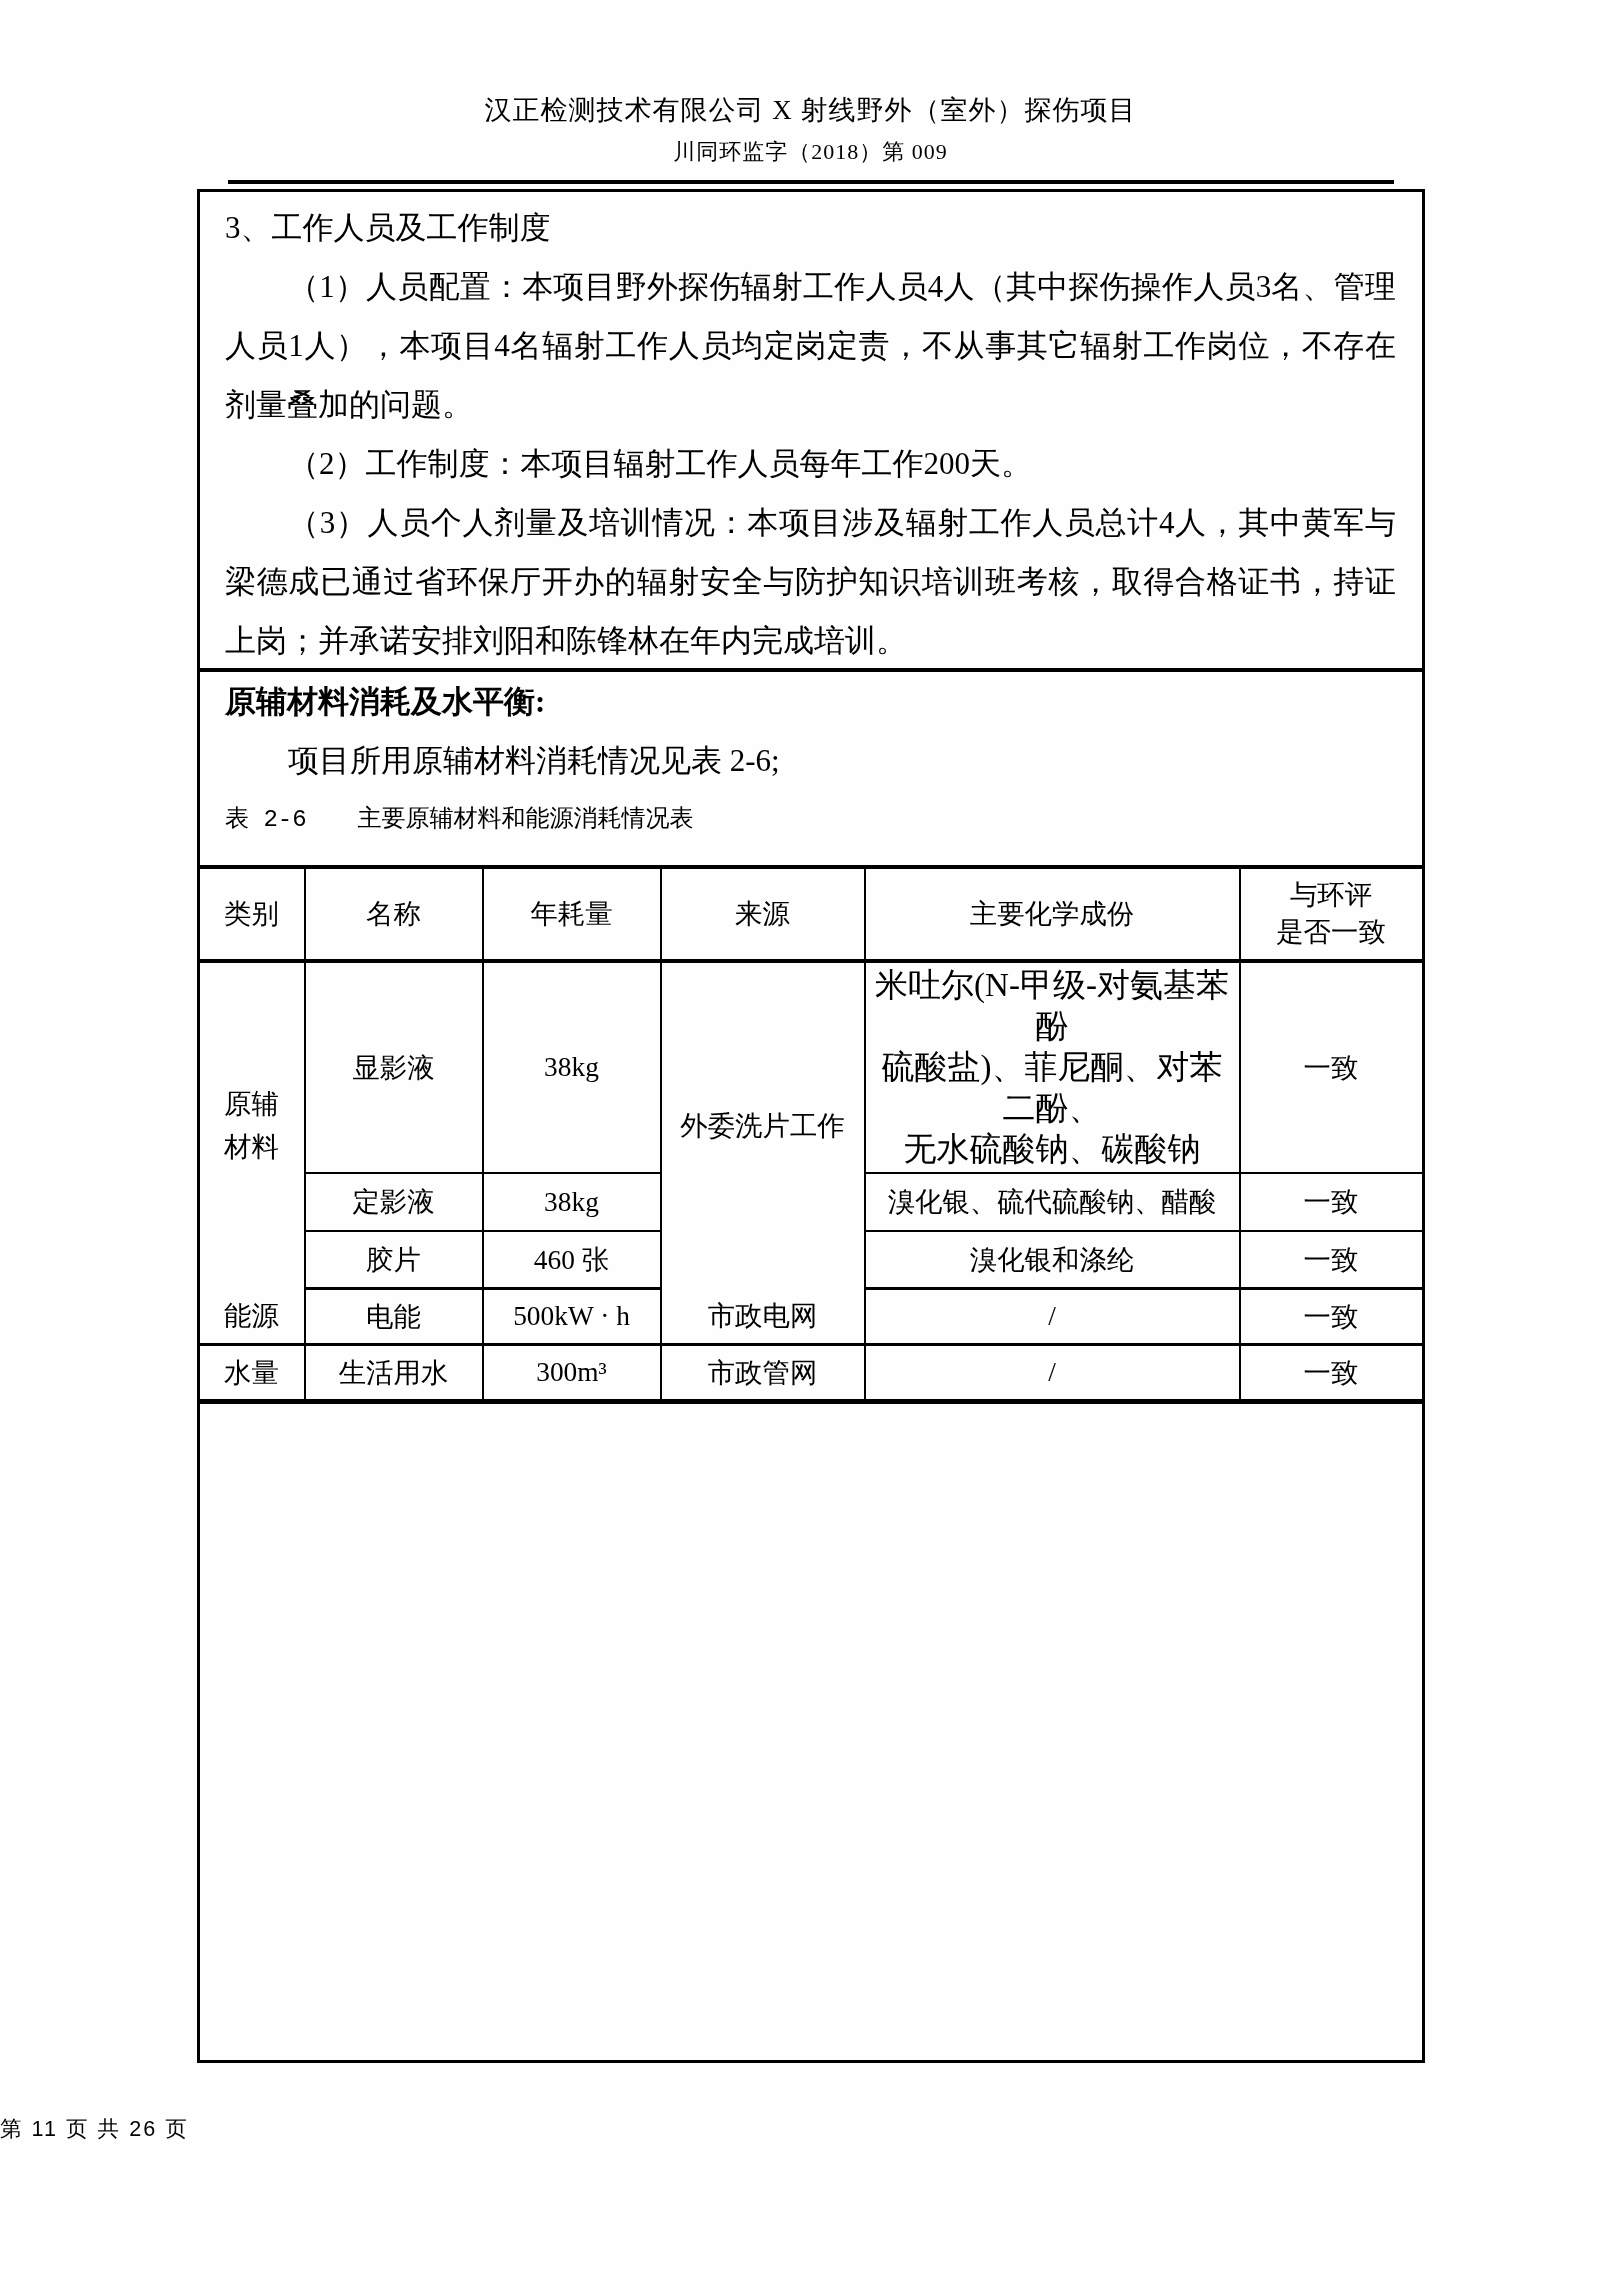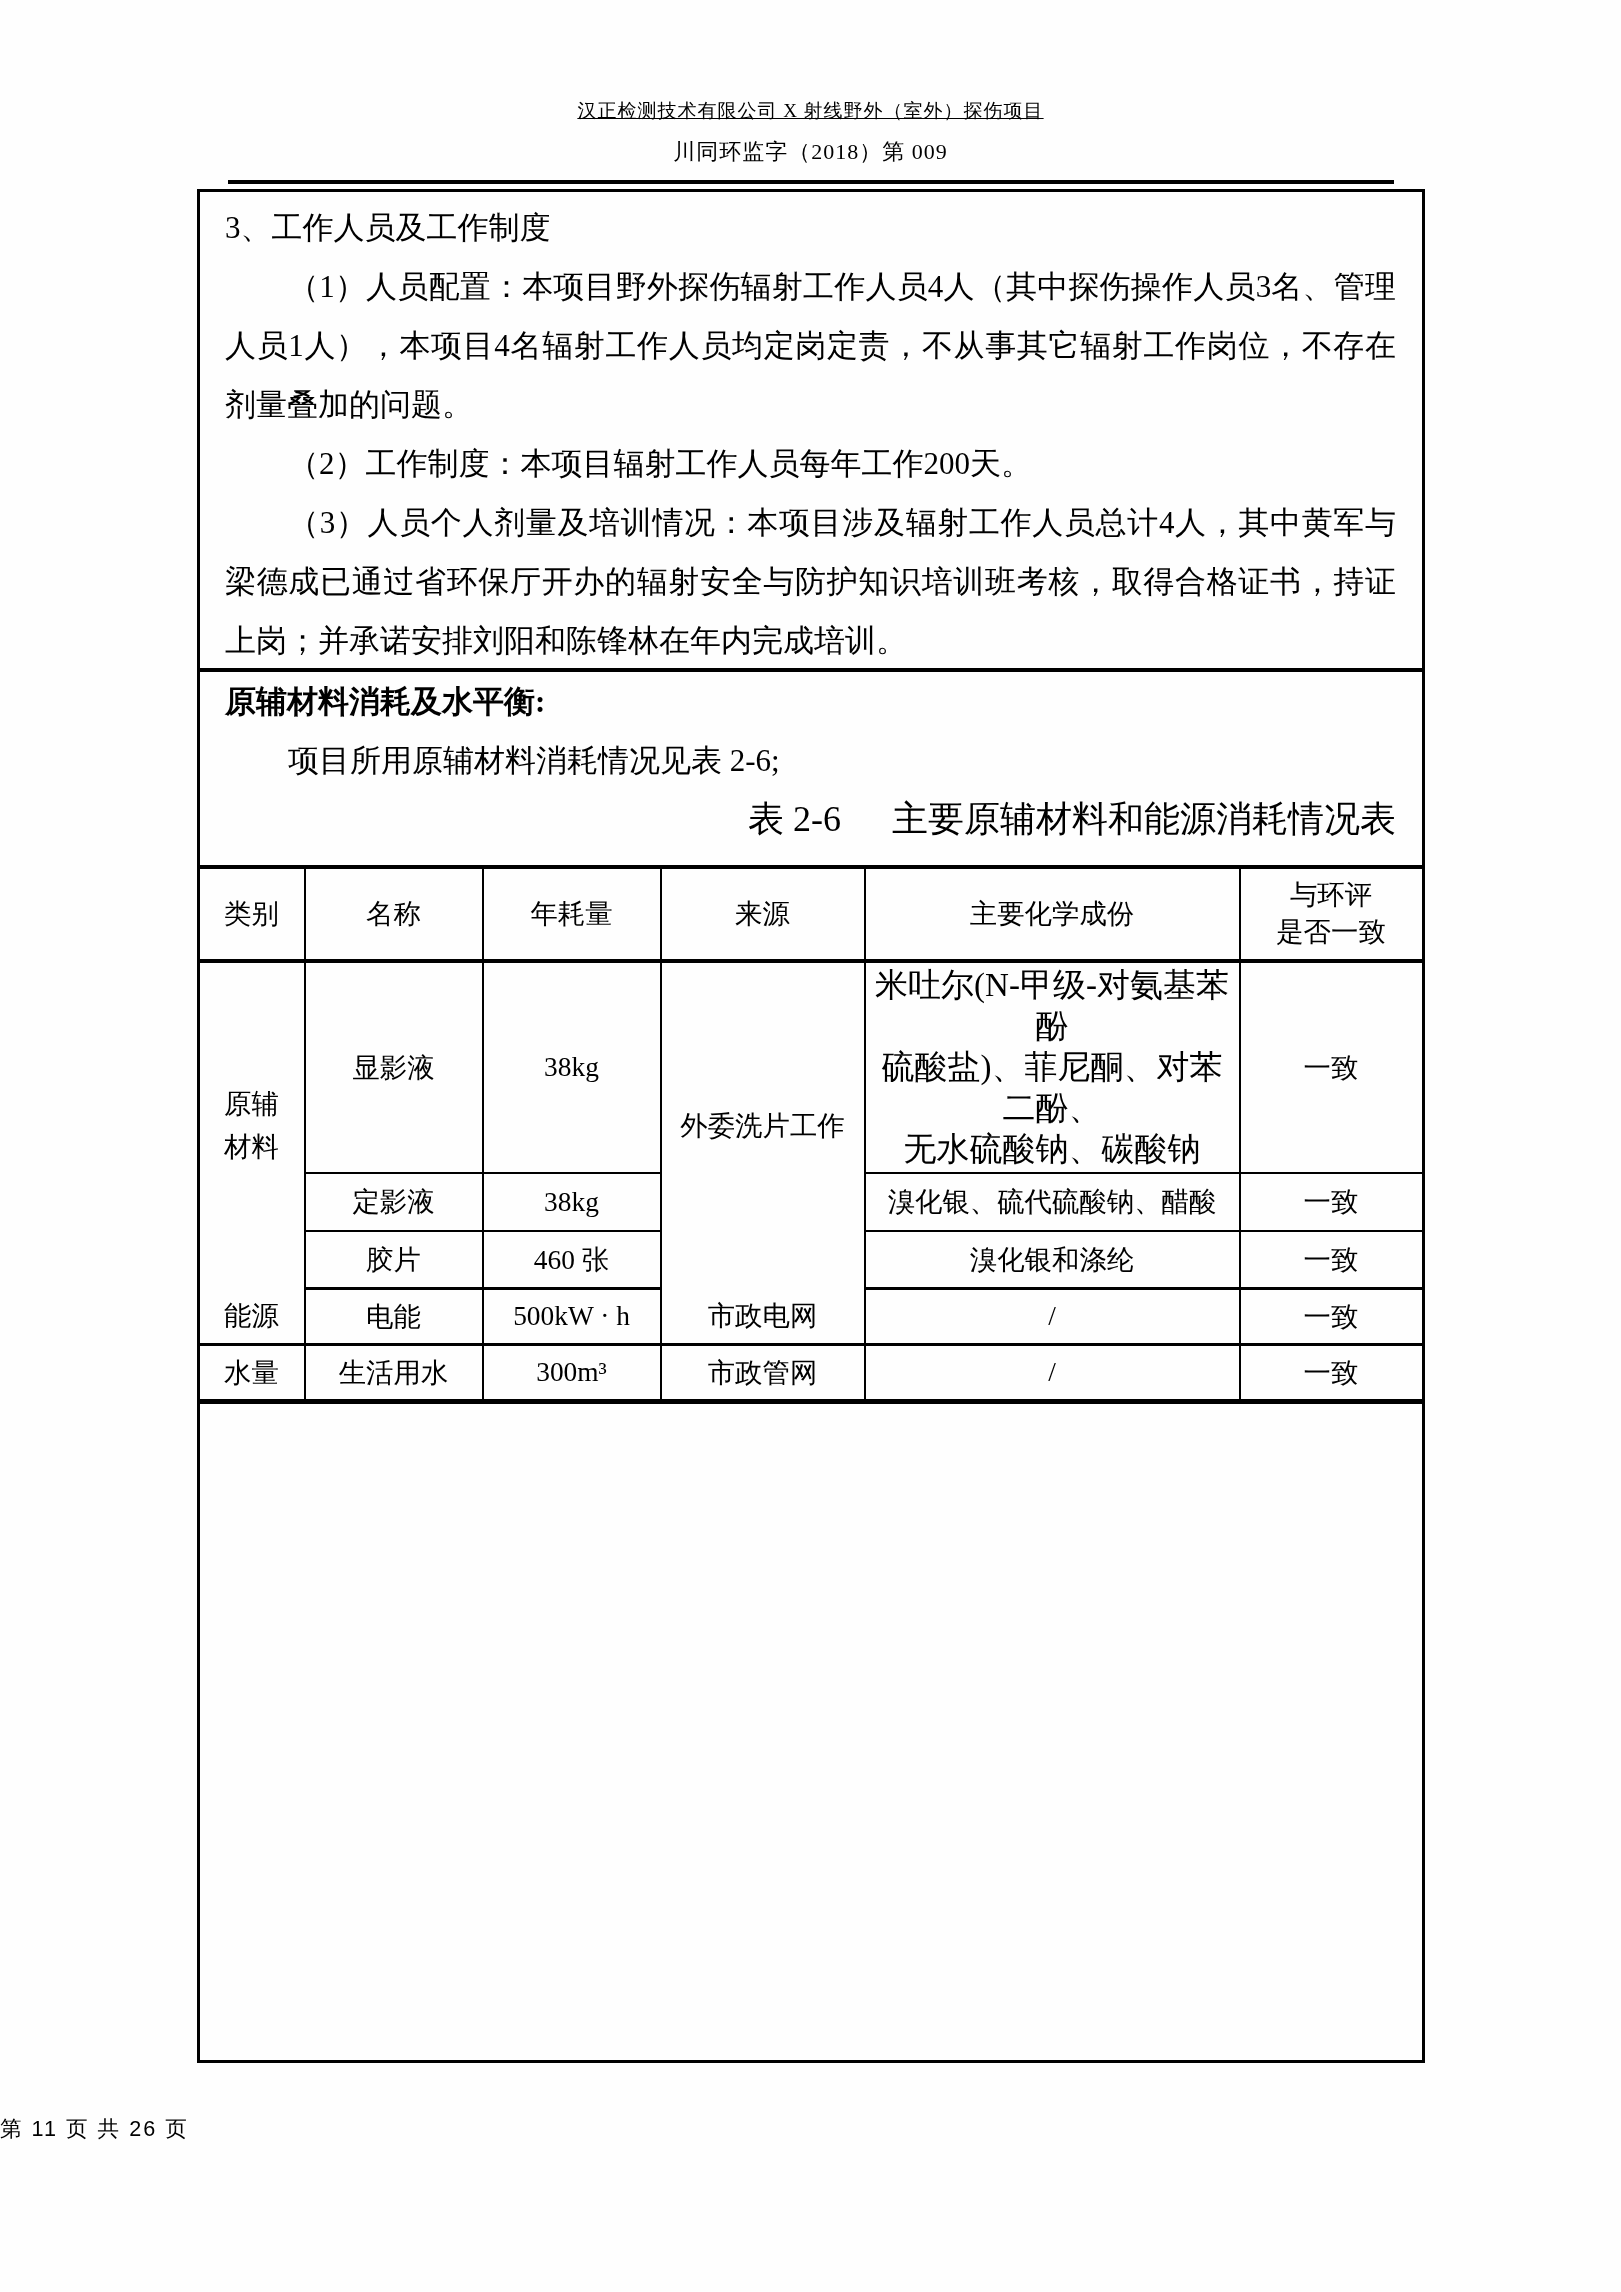--- a/index.html
+++ b/index.html
@@ -7,21 +7,21 @@
     position:relative;
     width:1621px; height:2293px;
     margin:0 auto;
     background:#fefefe;
     color:#000;
     font-family:"Liberation Serif","DejaVu Serif",serif;
     overflow:hidden;
   }
   
   .doc-header { padding-top:94px; text-align:center; }
-  .doc-header .line1 { font-size:19px; line-height:33px; letter-spacing:1px;text-decoration:underline; }
+  .doc-header .line1 { font-size:27px; line-height:33px; letter-spacing:1px; }
   .doc-header .line2 { font-size:22px; line-height:33px; margin-top:7.8px; letter-spacing:1px; }
   .header-rule {
     width:1166px; height:3.9px; background:#000;
     margin:12.7px auto 0 auto;
   }
   
   .content-box {
     width:1228px; height:1874px;
     margin:4.9px auto 0 auto;
     border:3.9px solid #000;
@@ -31,21 +31,21 @@
   .sec-staff { height:476px; padding:5.9px 25.5px 0 25.5px; box-sizing:border-box; overflow:hidden; }
   .sec-title { font-size:31px; line-height:59px; margin:0; font-weight:normal; }
   .body-para {
     font-size:31px; line-height:59px; margin:0;
     text-indent:63px; text-align:justify;
   }
   .section-divider { height:3.9px; background:#000; }
   .sec-materials { padding:0 25.5px; }
   .materials-heading { font-size:31px; line-height:59px; font-weight:bold; margin:0; }
   .materials-intro { font-size:31px; line-height:59px; margin:0; text-indent:63px; }
-  .table-caption { font-size:36px; line-height:59px; text-align:right; margin:0; }
+  .table-caption { font-size:24px; line-height:59px; text-align:left; margin:0;font-family:Liberation Mono, monospace; }
   .table-caption .cap-label { margin-right:51px; }
   
   .materials-table-wrap { margin:16px -25.5px; }
   table.materials {
     width:100%;
     border-collapse:collapse;
     table-layout:fixed;
     border-top:4.9px solid #000;
     border-bottom:5.9px solid #000;
     font-size:27.4px;

